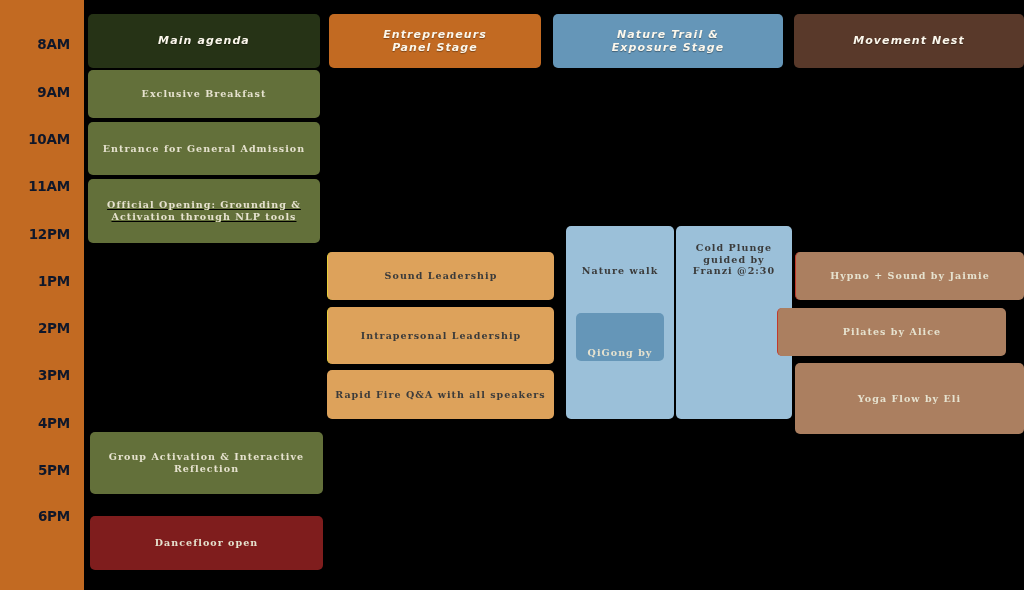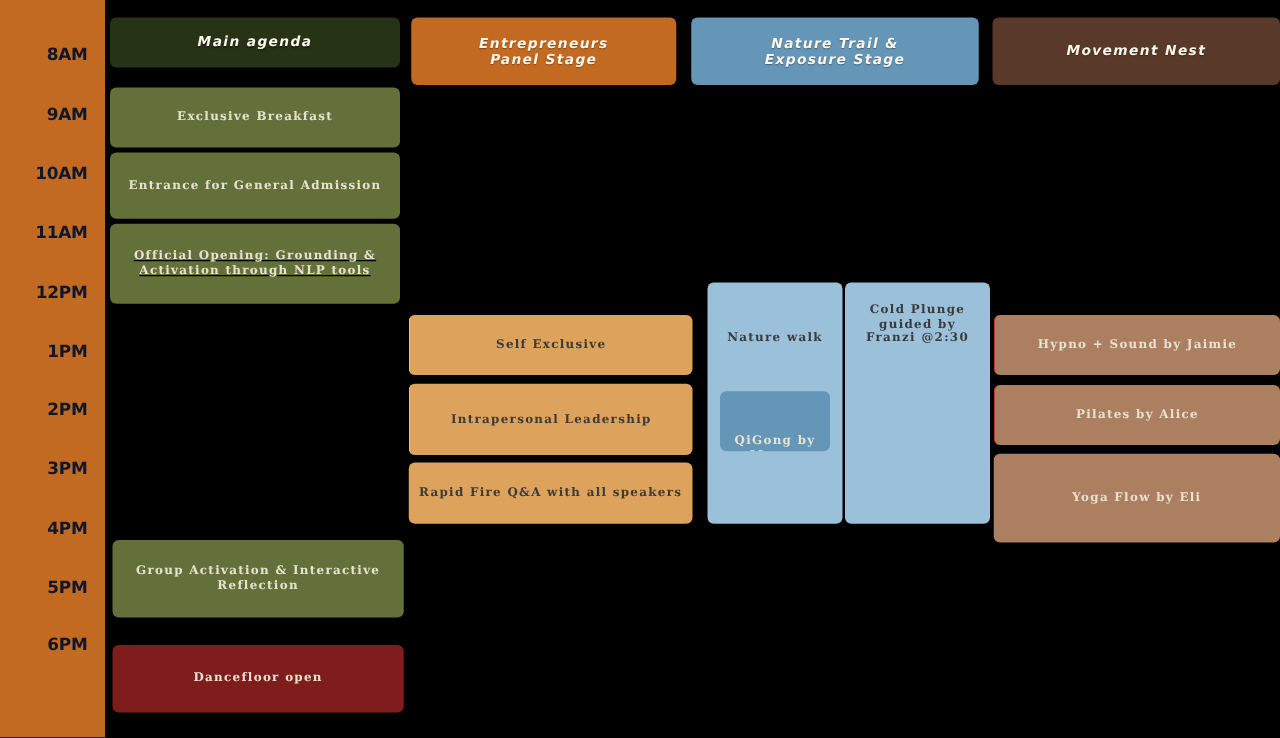--- a/index.html
+++ b/index.html
@@ -96,21 +96,21 @@
       <div class="time-label" style="top: 235px;">12PM</div>
       <div class="time-label" style="top: 282px;">1PM</div>
       <div class="time-label" style="top: 329px;">2PM</div>
       <div class="time-label" style="top: 376px;">3PM</div>
       <div class="time-label" style="top: 424px;">4PM</div>
       <div class="time-label" style="top: 471px;">5PM</div>
       <div class="time-label" style="top: 517px;">6PM</div>
     </div>
 
   <div id="blocks-layer">
-      <div class="block stage-header" style="left: 88px; top: 14px; width: 232px; height: 40px; background: rgb(38, 51, 22);">
+      <div class="block stage-header" style="left: 88px; top: 14px; width: 232px; height: 54px; background: rgb(38, 51, 22);">
         <span class="block-text">Main agenda</span>
       </div>
       <div class="block session light-on-dark" style="left: 88px; top: 70px; width: 232px; height: 48px; background: rgb(99, 112, 58);">
         <span class="block-text">Exclusive Breakfast</span>
       </div>
       <div class="block session light-on-dark" style="left: 88px; top: 122px; width: 232px; height: 53px; background: rgb(99, 112, 58);">
         <span class="block-text">Entrance for General Admission</span>
       </div>
       <div class="block session light-on-dark" style="left: 88px; top: 179px; width: 232px; height: 64px; background: rgb(99, 112, 58); text-decoration: underline;">
         <span class="block-text">Official Opening: Grounding &amp; Activation through NLP tools</span>
@@ -118,21 +118,21 @@
       <div class="block session light-on-dark" style="left: 90px; top: 432px; width: 233px; height: 62px; background: rgb(99, 112, 58);">
         <span class="block-text">Group Activation &amp; Interactive Reflection</span>
       </div>
       <div class="block session light-on-dark" style="left: 90px; top: 516px; width: 233px; height: 54px; background: #7f1d1d;">
         <span class="block-text">Dancefloor open</span>
       </div>
       <div class="block stage-header" style="left: 329px; top: 14px; width: 212px; height: 54px; background: rgb(194, 106, 34);">
         <span class="block-text">Entrepreneurs<br>Panel Stage</span>
       </div>
       <div class="block session dark-on-light edge-yellow" style="left: 327px; top: 252px; width: 227px; height: 48px; background: rgb(221, 162, 91);">
-        <span class="block-text">Self Exclusive</span>
+        <span class="block-text">Sound Leadership</span>
       </div>
       <div class="block session dark-on-light edge-yellow" style="left: 327px; top: 307px; width: 227px; height: 57px; background: rgb(221, 162, 91);">
         <span class="block-text">Intrapersonal Leadership</span>
       </div>
       <div class="block session dark-on-light" style="left: 327px; top: 370px; width: 227px; height: 49px; background: rgb(221, 162, 91);">
         <span class="block-text">Rapid Fire Q&amp;A with all speakers</span>
       </div>
       <div class="block stage-header" style="left: 553px; top: 14px; width: 230px; height: 54px; background: rgb(101, 150, 184);">
         <span class="block-text">Nature Trail &amp;<br>Exposure Stage</span>
       </div>
@@ -144,21 +144,21 @@
       </div>
       <div class="block session nested light-on-dark" style="left: 576px; top: 313px; width: 88px; height: 48px; background: rgb(101, 150, 184);">
         <span class="block-text">QiGong by Margo</span>
       </div>
       <div class="block stage-header" style="left: 794px; top: 14px; width: 230px; height: 54px; background: rgb(89, 57, 42);">
         <span class="block-text">Movement Nest</span>
       </div>
       <div class="block session light-on-dark edge-red" style="left: 795px; top: 252px; width: 229px; height: 48px; background: rgb(171, 127, 96);">
         <span class="block-text">Hypno + Sound by Jaimie</span>
       </div>
-      <div class="block session light-on-dark edge-red" style="left: 795px; top: 308px; width: 229px; height: 48px; background: rgb(171, 127, 96); justify-content: flex-end;">
+      <div class="block session light-on-dark edge-red" style="left: 777px; top: 308px; width: 229px; height: 48px; background: rgb(171, 127, 96); justify-content: flex-end;">
         <span class="block-text">Pilates by Alice</span>
       </div>
       <div class="block session light-on-dark" style="left: 795px; top: 363px; width: 229px; height: 71px; background: rgb(171, 127, 96);">
         <span class="block-text">Yoga Flow by Eli</span>
       </div>
     </div>
 
 </div>
 
 </body></html>

